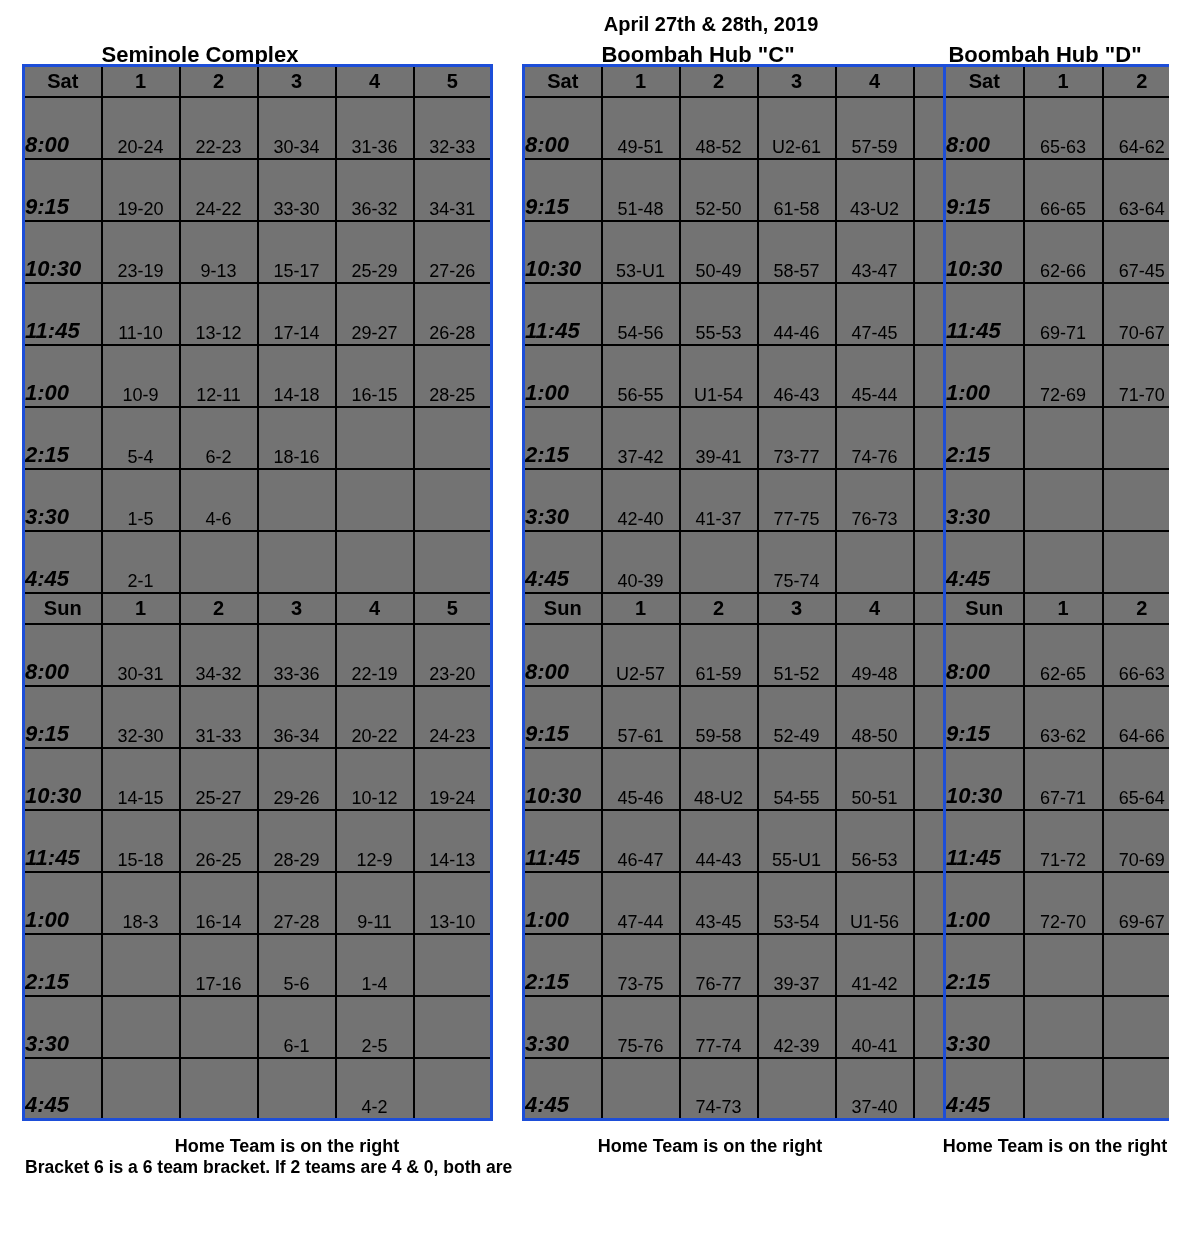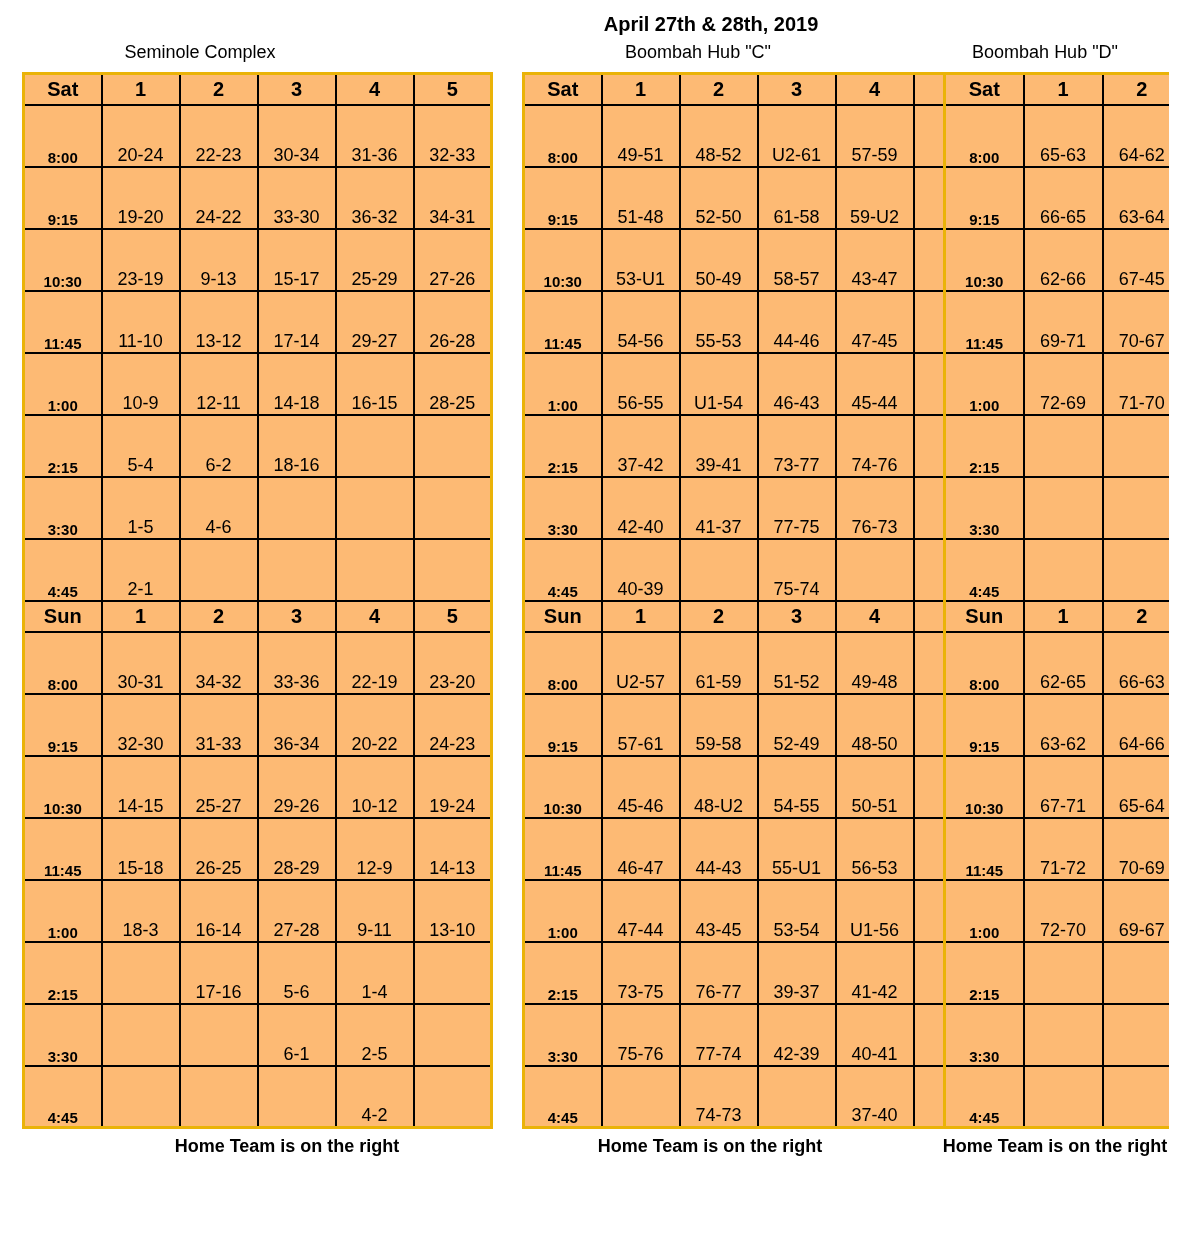--- a/index.html
+++ b/index.html
@@ -22,59 +22,60 @@
     white-space: nowrap;
   }
   .date-title {
     left: 711px;
     top: 13px;
     font-size: 20px;
     font-weight: bold;
   }
   .site-title {
     top: 42px;
-    font-size: 18px;
-    font-weight: normal;
+    font-size: 22px;
+    font-weight: bold;
   }
   #site-title-0 { left: 200px; }
   #site-title-1 { left: 698px; }
   #site-title-2 { left: 1045px; }
 
   table.sched {
     position: absolute;
-    top: 72px;
+    top: 64px;
     border-collapse: collapse;
     table-layout: fixed;
-    background: #fdba74;
-    border: 3px solid #eab308;
+    background: #737373;
+    border: 3px solid #1d4ed8;
   }
   #table-0 { left: 22px;  width: 468px; }
   #table-1 { left: 522px; width: 421px; }
   #table-2 { left: 943px; width: 237px; }
 
   table.sched td {
     border: 2px solid #000000;
     overflow: hidden;
     padding: 0;
   }
   tr.hdr-row  { height: 31px; }
   tr.data-row { height: 62px; }
 
   td.hdr {
     text-align: center;
     vertical-align: middle;
     font-weight: bold;
     font-size: 20px;
   }
   td.time {
-    text-align: center;
+    text-align: left;
     vertical-align: bottom;
     font-weight: bold;
-    font-size: 15px;
+    font-size: 22px;
     padding-bottom: 6px;
+    font-style: italic;
   }
   td.score {
     text-align: center;
     vertical-align: bottom;
     font-size: 18px;
     padding-bottom: 8px;
   }
   td.spacer { }
 
   .home-note {
@@ -293,21 +294,21 @@
           <td class="score">48-52</td>
           <td class="score">U2-61</td>
           <td class="score">57-59</td>
           <td class="score spacer"></td>
         </tr>
         <tr class="data-row">
           <td class="time">9:15</td>
           <td class="score">51-48</td>
           <td class="score">52-50</td>
           <td class="score">61-58</td>
-          <td class="score">59-U2</td>
+          <td class="score">43-U2</td>
           <td class="score spacer"></td>
         </tr>
         <tr class="data-row">
           <td class="time">10:30</td>
           <td class="score">53-U1</td>
           <td class="score">50-49</td>
           <td class="score">58-57</td>
           <td class="score">43-47</td>
           <td class="score spacer"></td>
         </tr>
@@ -526,15 +527,16 @@
       </tbody>
   </table>
 
   <div class="home-note" id="home-note-0">Home Team is on the right</div>
 
   <div class="home-note" id="home-note-1">Home Team is on the right</div>
 
   <div class="home-note" id="home-note-2">Home Team is on the right</div>
 
   <div class="bracket-note">
+    <div>Bracket 6 is a 6 team bracket. If 2 teams are 4 &amp; 0, both are</div>
   </div>
 
 </div>
 
 </body></html>

